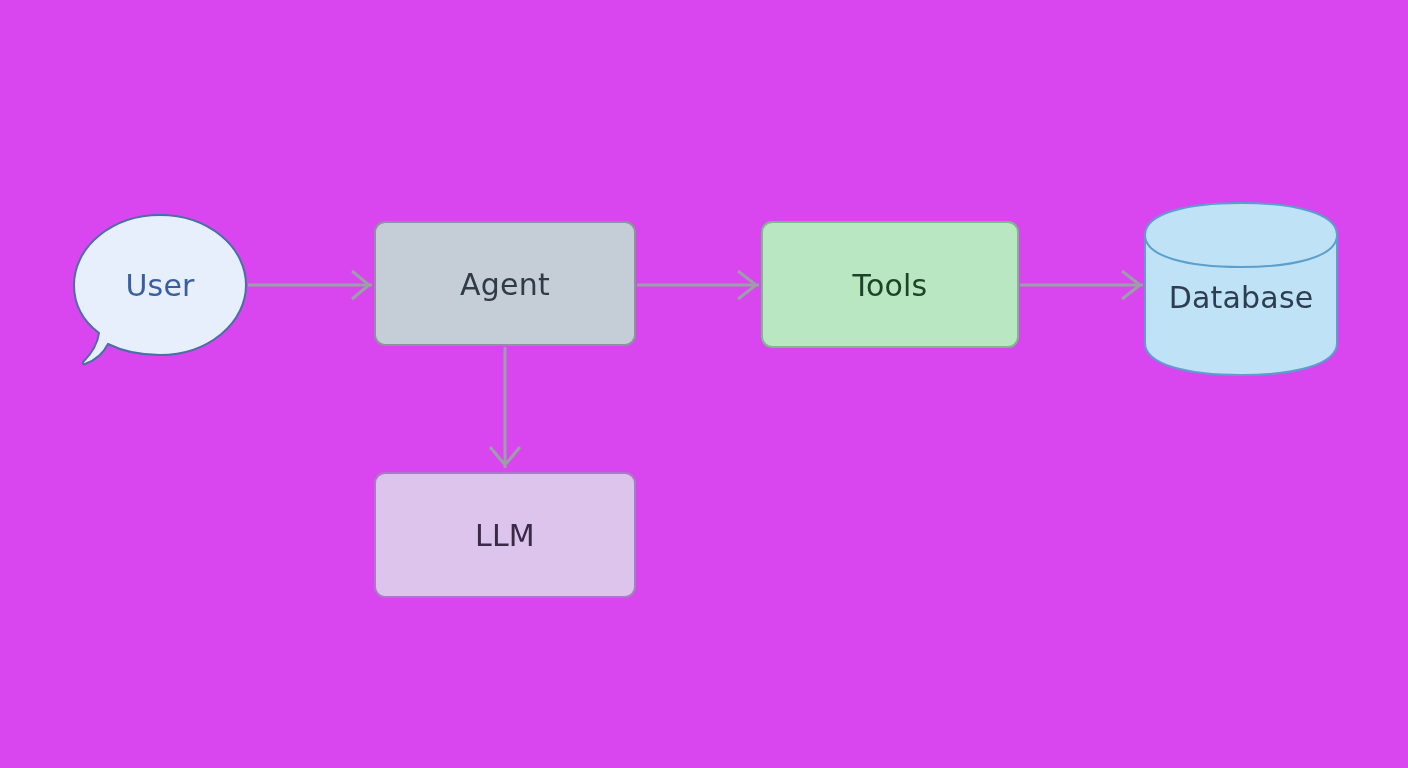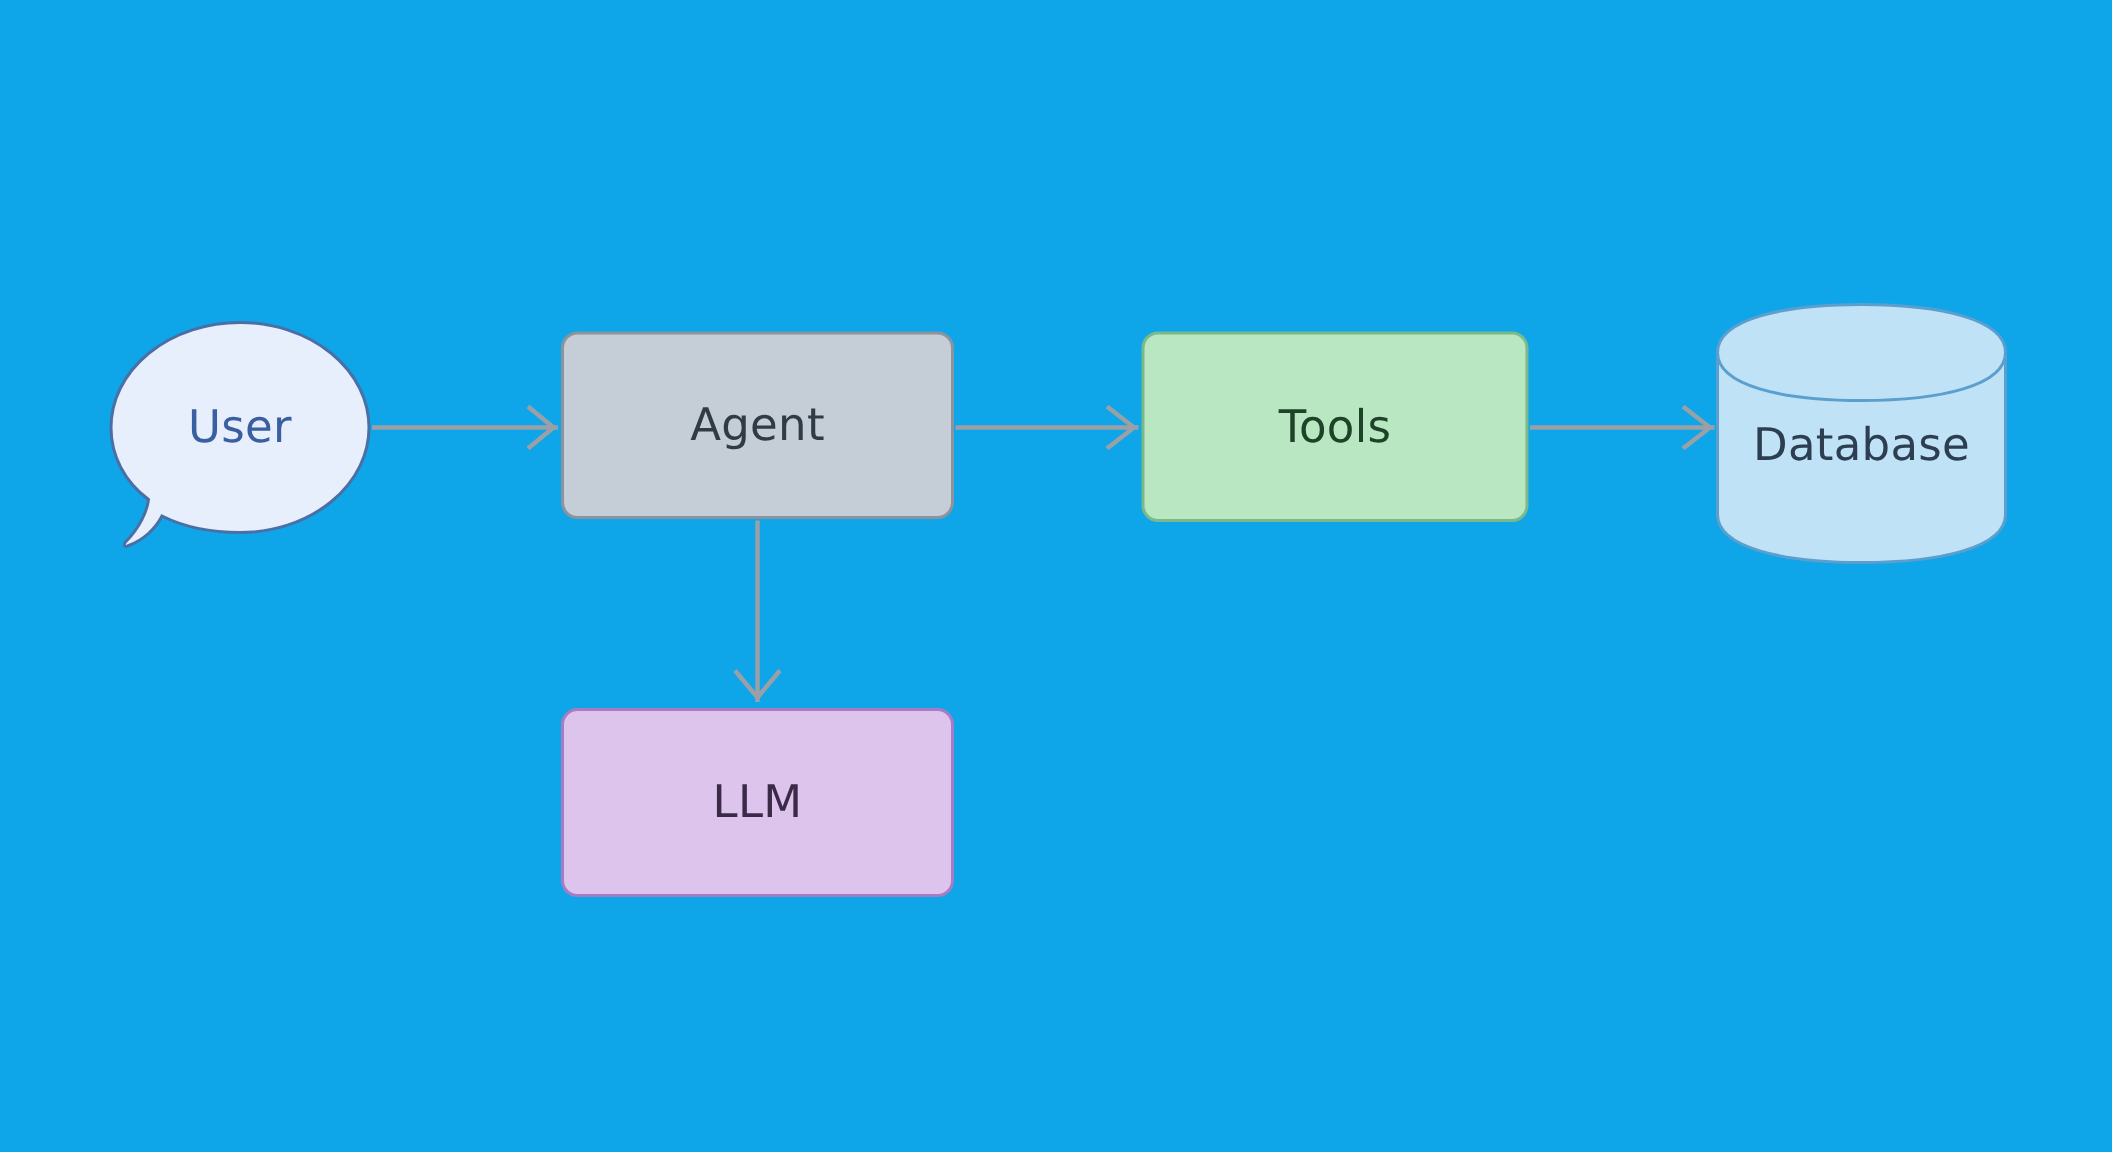--- a/index.html
+++ b/index.html
@@ -10,21 +10,21 @@
   body {
     width: 1408px;
     height: 768px;
     overflow: hidden;
     font-family: "DejaVu Sans", sans-serif;
   }
   #canvas {
     position: relative;
     width: 1408px;
     height: 768px;
-    background: #0ea5e9;
+    background: #d946ef;
   }
   #diagram-svg {
     position: absolute;
     top: 0;
     left: 0;
     width: 1408px;
     height: 768px;
     display: block;
   }
   .node-label {

